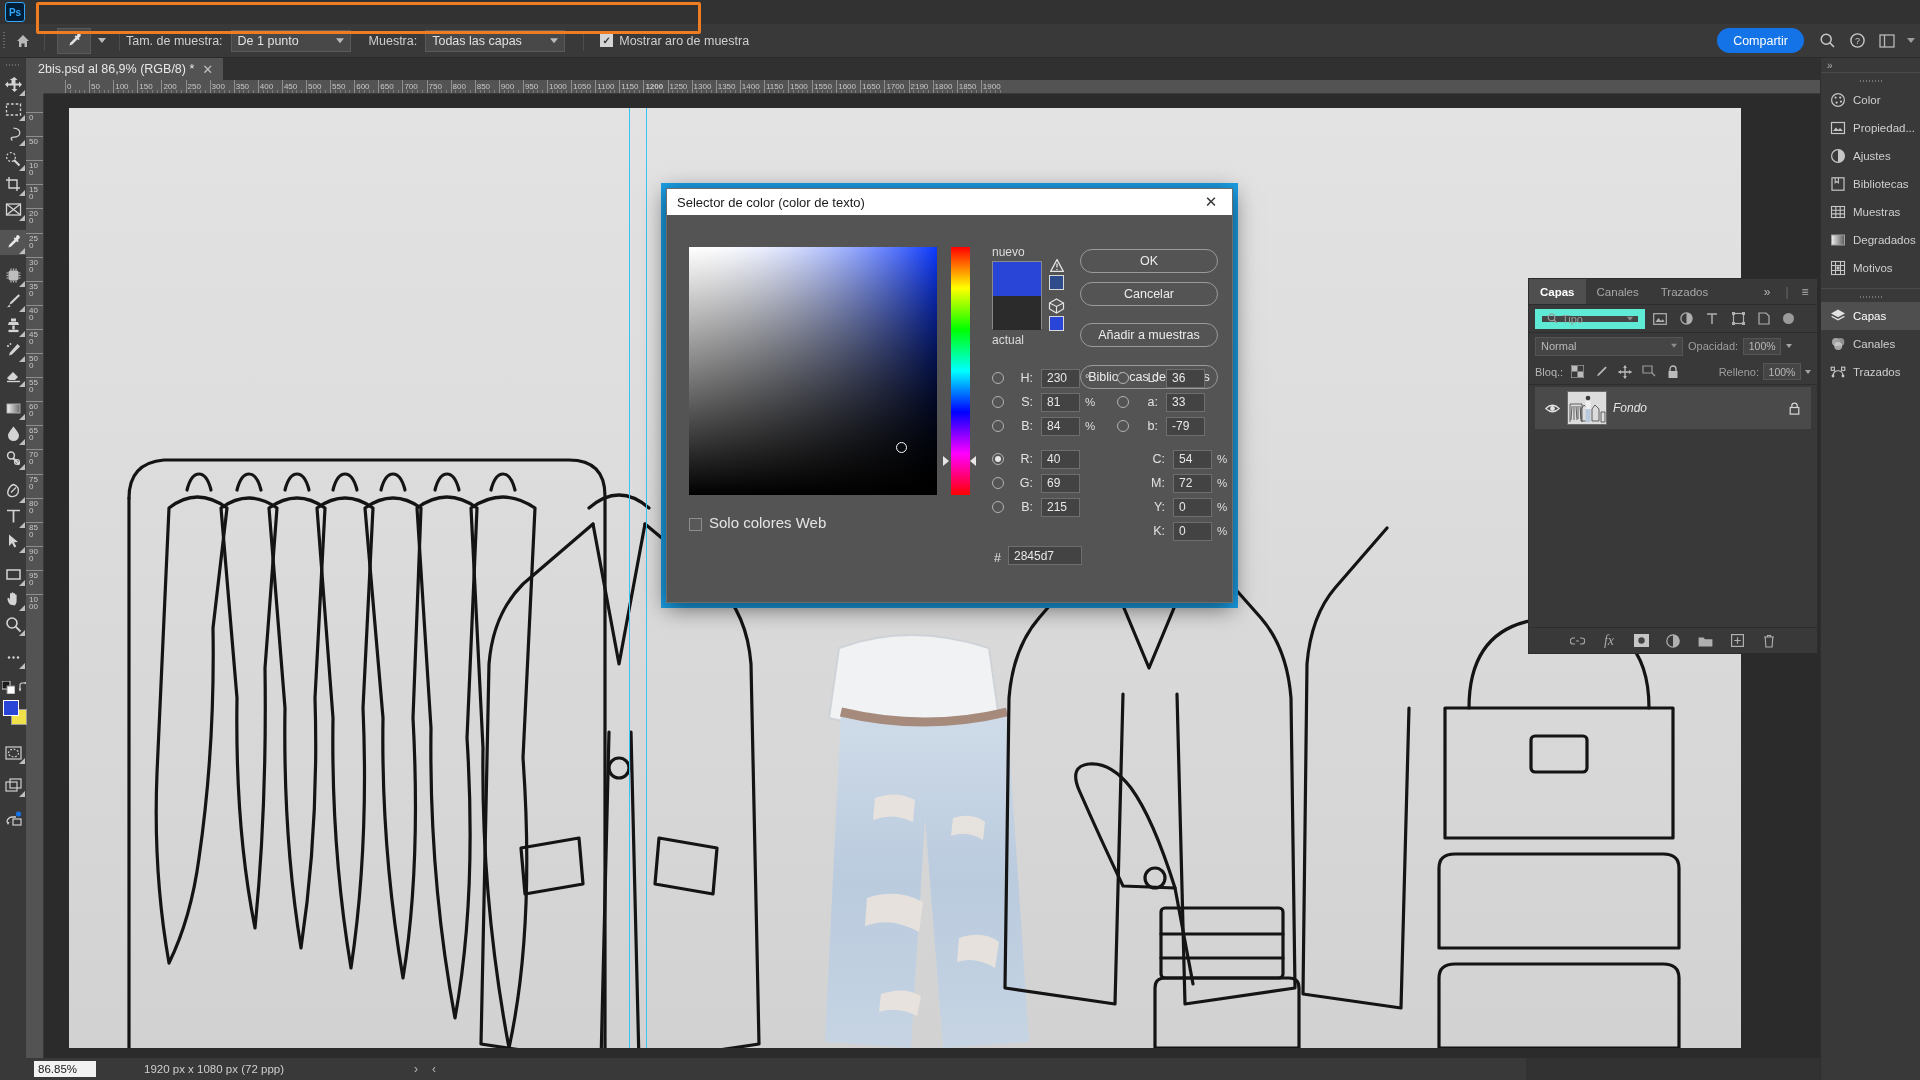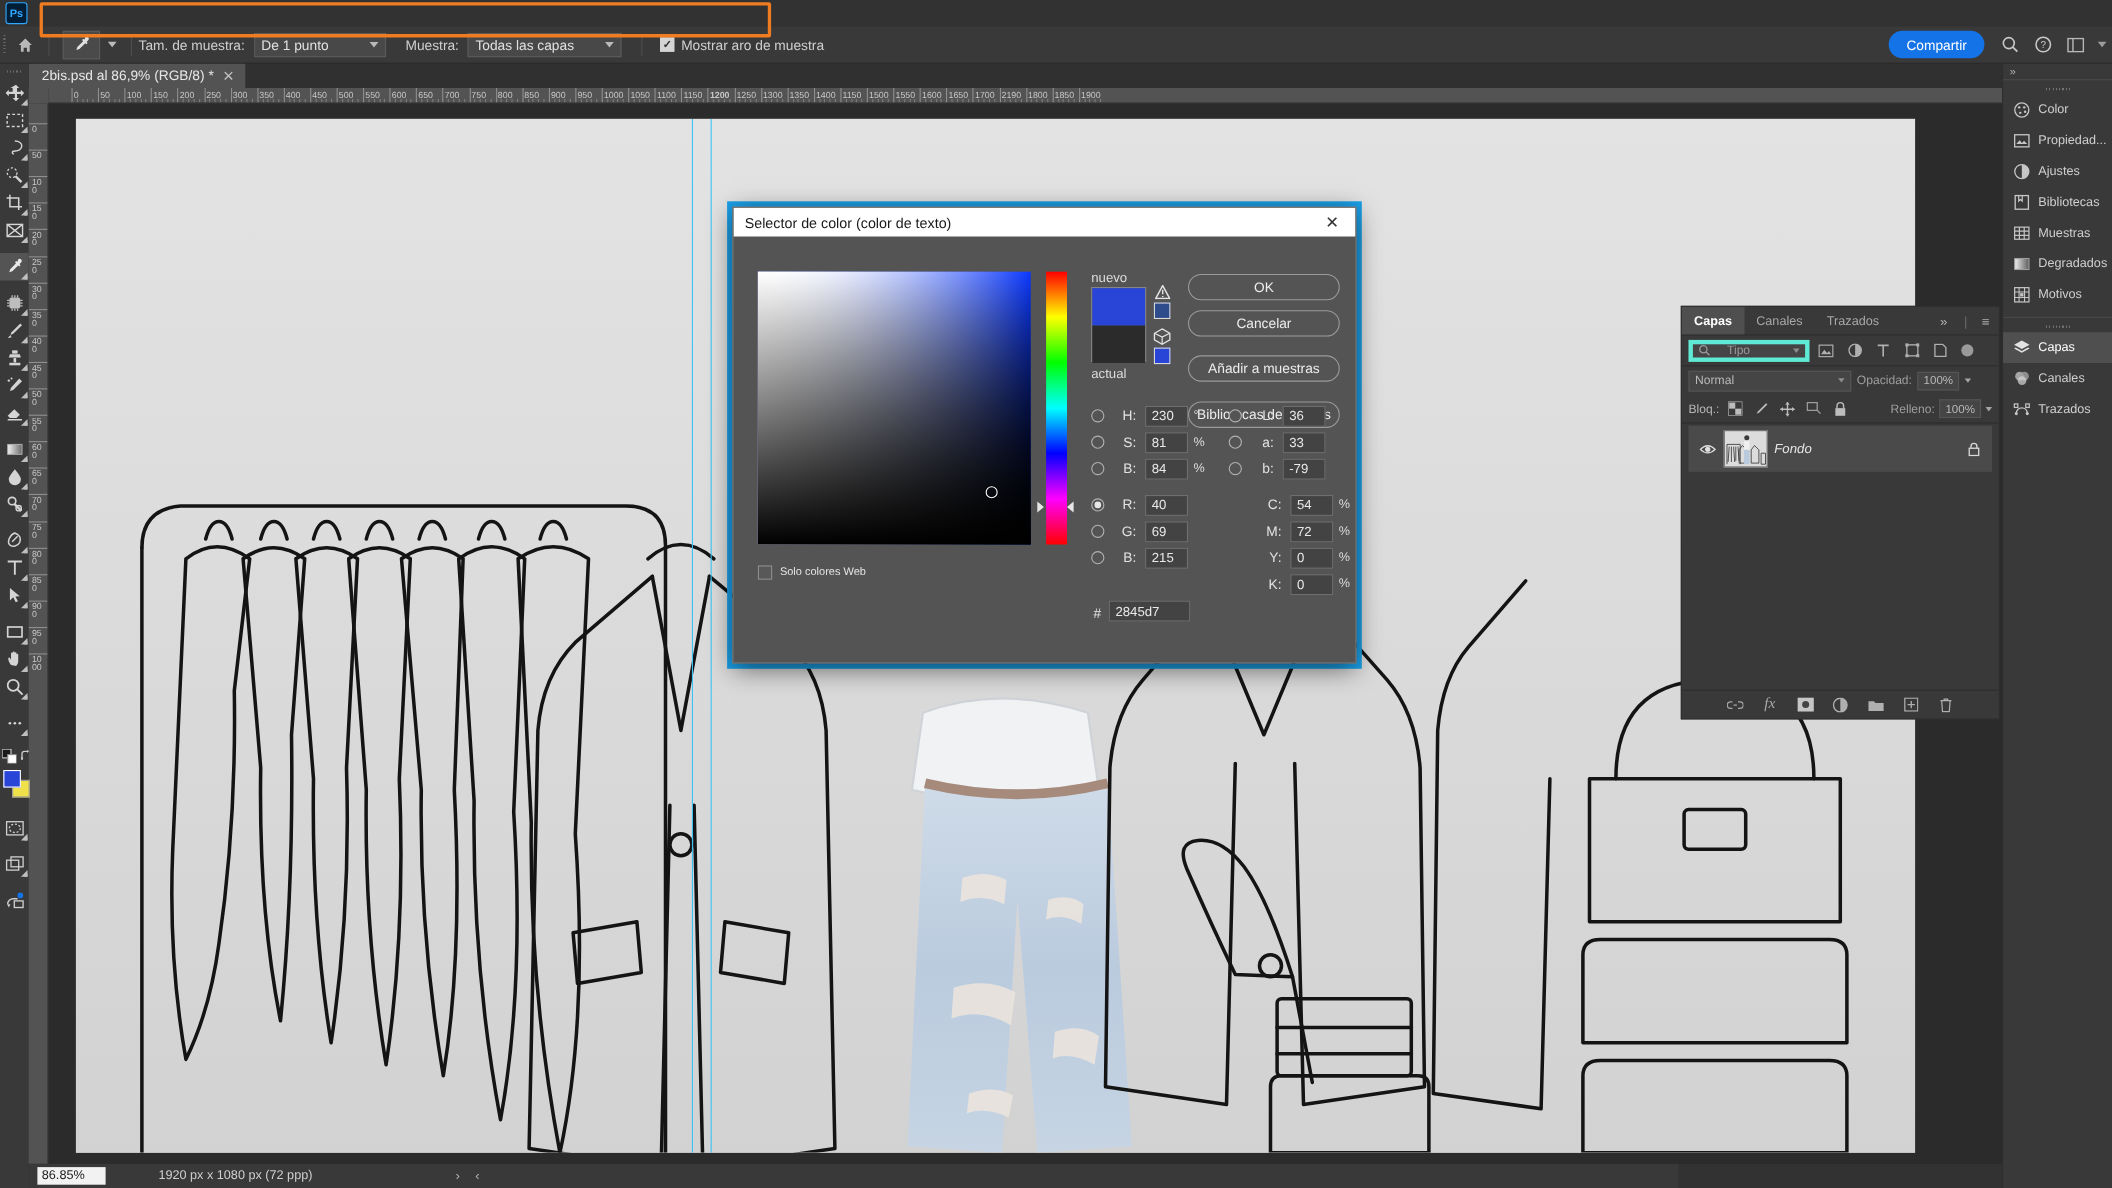--- a/index.html
+++ b/index.html
@@ -165,22 +165,22 @@
   #lp-tabs{height:26px;background:#393939;display:flex;align-items:stretch;
      border-bottom:1px solid #2d2d2d;}
   .lp-tab{padding:0 11px;display:flex;align-items:center;font-size:11.5px;
      color:#a8a8a8;cursor:pointer;}
   .lp-tab.active{background:#4f4f4f;color:#fff;font-weight:bold;}
   #lp-tabs .spacer{flex:1;}
   #lp-tabs .ic{width:20px;display:flex;align-items:center;justify-content:center;
      color:#b4b4b4;font-size:12px;cursor:pointer;}
   #lp-filter{height:28px;display:flex;align-items:center;gap:4px;padding:0 6px;
      border-bottom:1px solid #2d2d2d;}
-  #lp-filter .sel{flex:0 0 110px;height:20px;background:#454545;border:4px solid #5eead4;
-     display:flex;align-items:center;gap:15px;padding:0 5px;font-size:11px;color:#9a9a9a;
+  #lp-filter .sel{flex:0 0 110px;height:20px;background:#454545;border:7px solid #5eead4;
+     display:flex;align-items:center;gap:4px;padding:0 5px;font-size:11px;color:#9a9a9a;
      position:relative;}
   .fic{width:22px;height:20px;display:flex;align-items:center;justify-content:center;
      color:#b0b0b0;cursor:pointer;}
   .toggle-pill{width:11px;height:11px;border-radius:6px;background:#9a9a9a;margin-left:4px;}
   #lp-blend{height:26px;display:flex;align-items:center;gap:5px;padding:0 6px;}
   #lp-blend .bsel{flex:0 0 148px;height:19px;background:#454545;border:1px solid #555;
      display:flex;align-items:center;padding:0 5px;font-size:11px;color:#b8b8b8;position:relative;}
   .numbox{width:38px;height:17px;background:#454545;border:1px solid #555;
      font-size:10.5px;color:#b8b8b8;display:flex;align-items:center;justify-content:center;}
   .mini-chev{width:0;height:0;border-left:3px solid transparent;border-right:3px solid transparent;
@@ -257,22 +257,22 @@
   .radio{width:12px;height:12px;border-radius:50%;border:1.5px solid #b2b2b2;
     background:#545454;display:flex;align-items:center;justify-content:center;cursor:pointer;}
   .radio.on::after{content:'';width:6px;height:6px;border-radius:50%;background:#e8e8e8;}
   .fld-lbl{width:22px;text-align:right;font-size:12.5px;color:#e2e2e2;margin-left:7px;}
   .fld-in{width:39px;height:19px;background:#434343;border:1px solid #6e6e6e;
     color:#e8e8e8;font-size:12px;display:flex;align-items:center;padding-left:5px;margin-left:8px;}
   .fld-unit{font-size:11.5px;color:#dcdcdc;margin-left:5px;}
   #hexlbl{position:absolute;left:327px;top:336px;font-size:12.5px;color:#e2e2e2;}
   #hexin{position:absolute;left:341px;top:331px;width:74px;height:19px;background:#434343;
     border:1px solid #6e6e6e;color:#e8e8e8;font-size:12px;display:flex;align-items:center;padding-left:5px;}
-  #webchk{position:absolute;left:22px;top:299px;display:flex;align-items:center;gap:7px;
-    font-size:10px;color:#e4e4e4;}
+  #webchk{position:absolute;left:22px;top:299px;display:flex;align-items:flex-end;gap:7px;
+    font-size:15px;color:#e4e4e4;}
   #webchk .box{width:13px;height:13px;border:1px solid #8d8d8d;background:#585858;}
 
   svg{display:block;}
 </style>
 </head>
 <body>
 
 <div id="menubar">
   <div class="ps-logo">Ps</div>
 </div>

